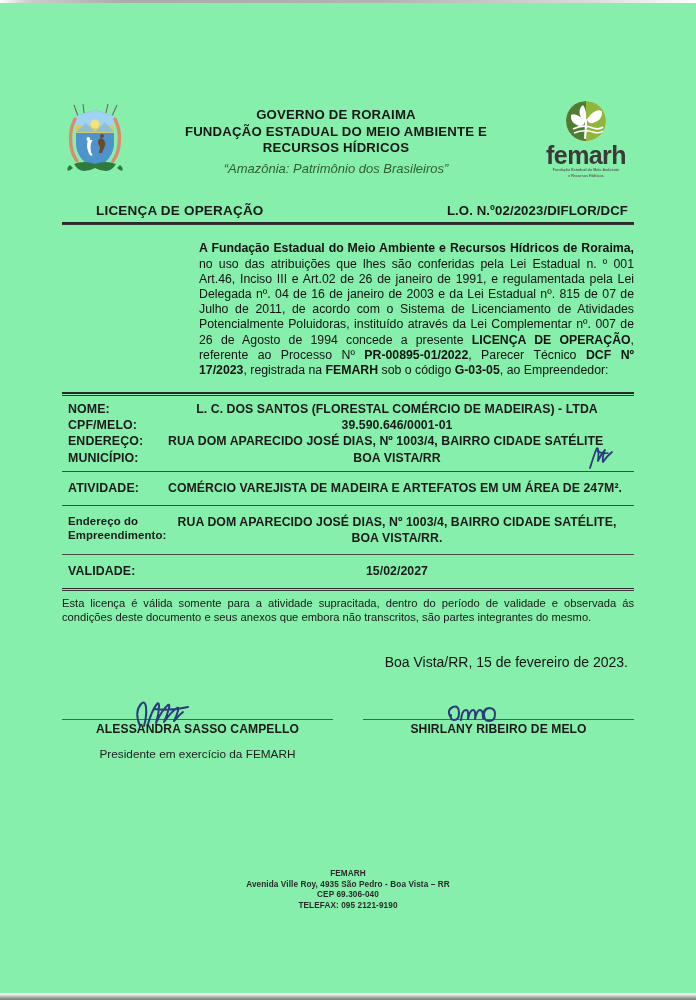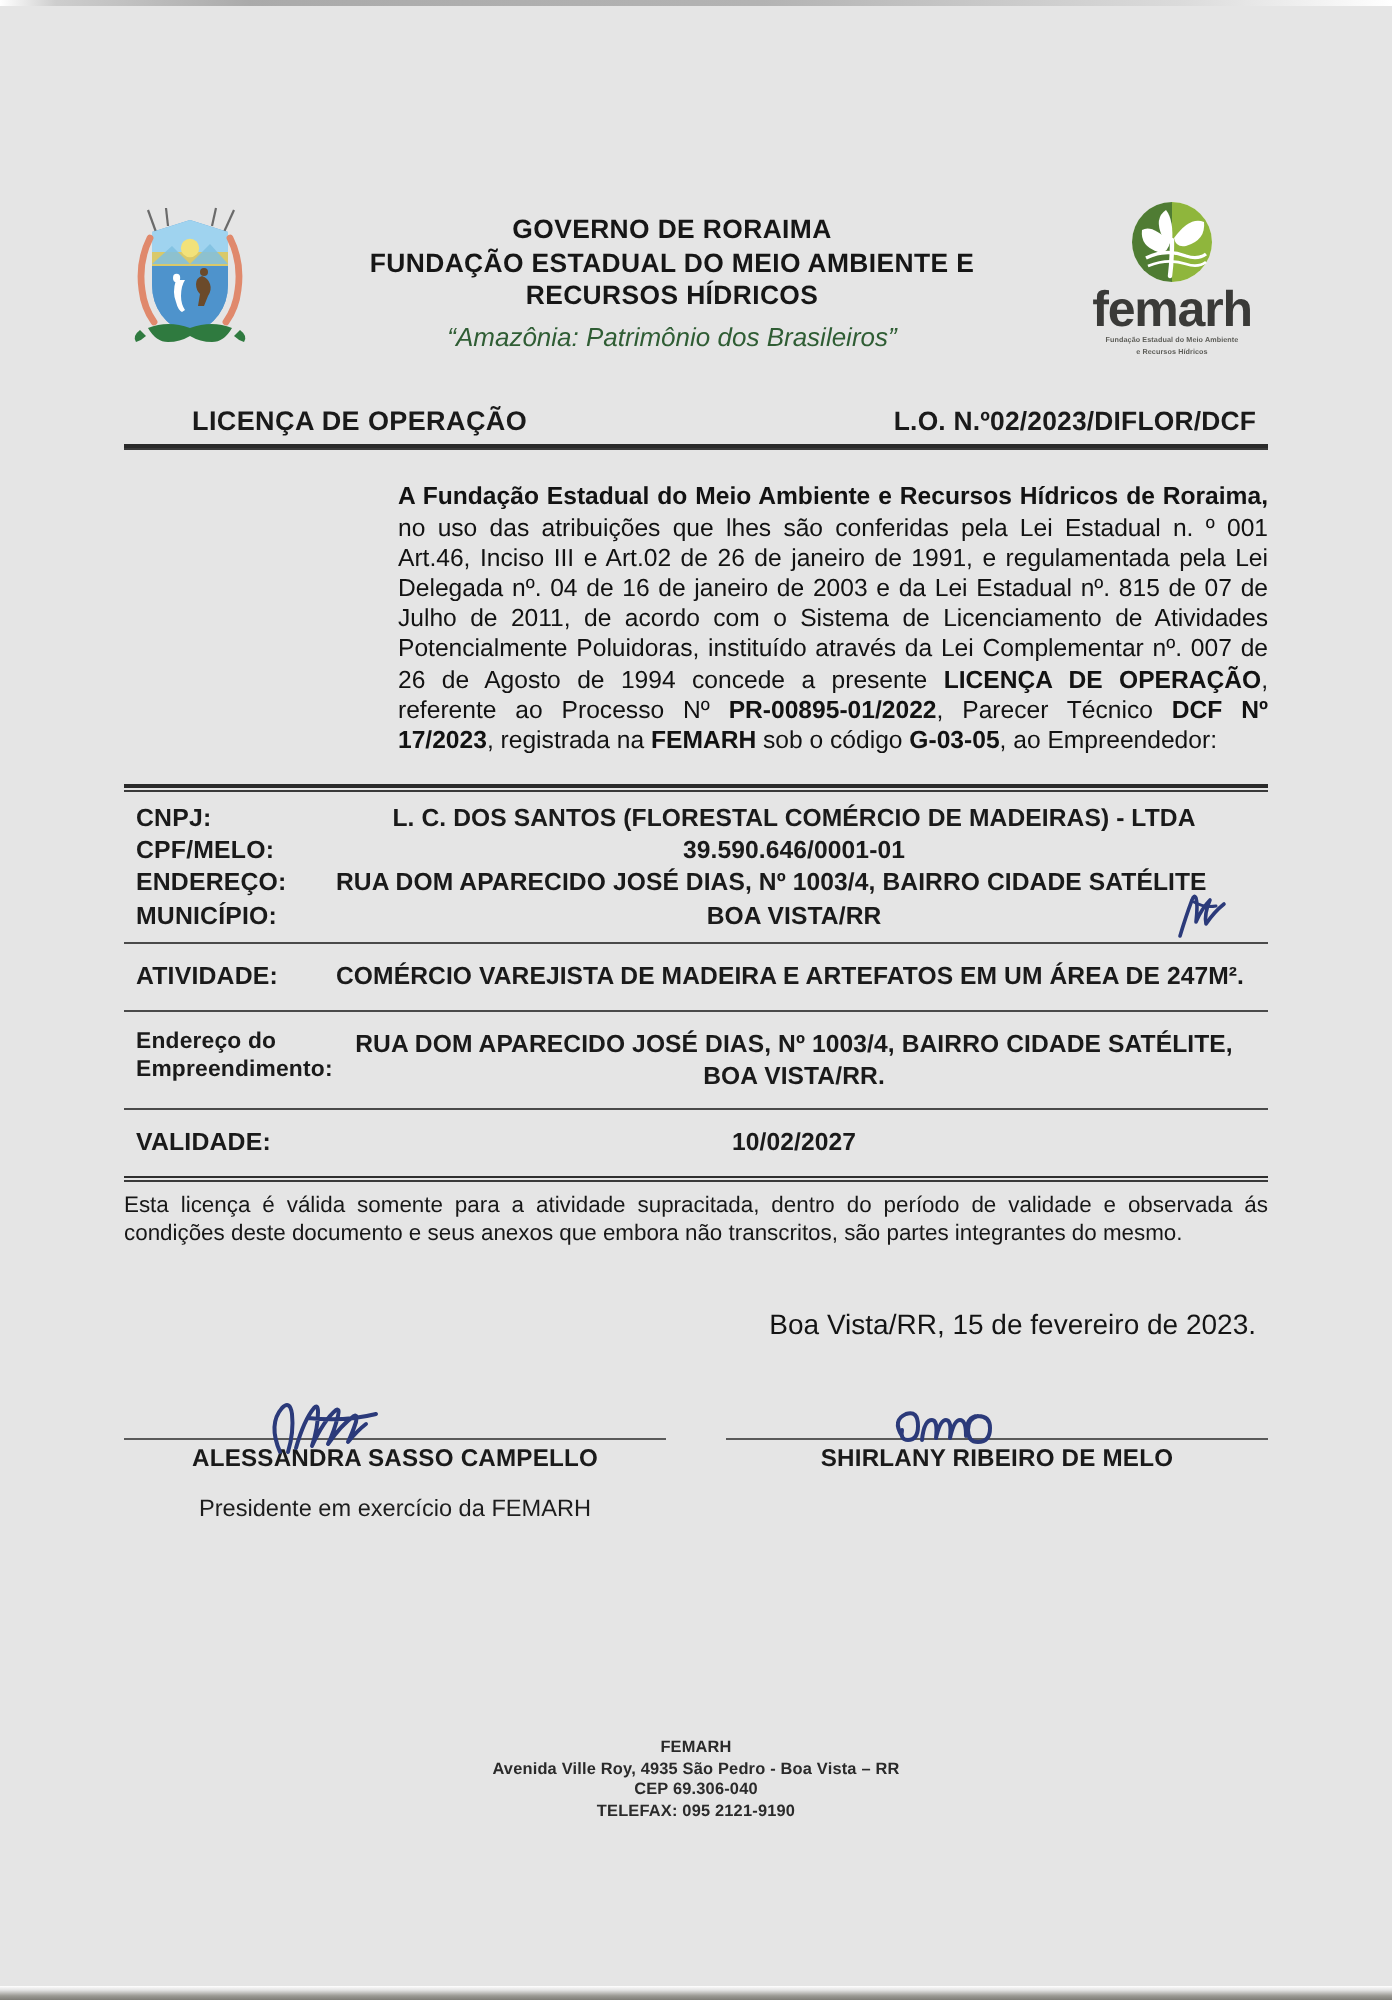--- a/index.html
+++ b/index.html
@@ -20,21 +20,21 @@
     position: absolute; top: 0; left: 0; width: 696px; height: 3px;
     background: linear-gradient(to right, #ffffff 0%, #bdbdbd 4%, #8e8e8e 18%, #9a9a9a 55%, #cfcfcf 85%, #ffffff 100%);
     opacity: .75;
   }
   .scan-edge-bottom {
     position: absolute; bottom: 0; left: 0; width: 696px; height: 7px;
     background: linear-gradient(to bottom, #ffffff 0%, #e2e2e2 30%, #9b9a94 70%, #7e7d77 100%);
   }
   .page {
     position: absolute; top: 3px; left: 0; width: 696px; height: 990px;
-    background: #e5e5e5;
+    background: #86efac;
   }
 
   .content {
     position: absolute;
     left: 62px; top: 95px; width: 572px;
   }
 
   
   .header {
     display: flex; align-items: flex-start;
@@ -257,21 +257,21 @@
     <div class="rule-double"></div>
 
     <div class="intro"><b>A Fundação Estadual do Meio Ambiente e Recursos Hídricos de Roraima,</b><span> no uso das atribuições que lhes são conferidas pela Lei Estadual n. º 001 Art.46, Inciso III e Art.02 de 26 de janeiro de 1991, e regulamentada pela Lei Delegada nº. 04 de 16 de janeiro de 2003 e da Lei Estadual nº. 815 de 07 de Julho de 2011, de acordo com o Sistema de Licenciamento de Atividades Potencialmente Poluidoras, instituído através da Lei Complementar nº. 007 de 26 de Agosto de 1994 concede a presente </span><b>LICENÇA DE OPERAÇÃO</b><span>, referente ao Processo Nº </span><b>PR-00895-01/2022</b><span>, Parecer Técnico </span><b>DCF Nº 17/2023</b><span>, registrada na </span><b>FEMARH</b><span> sob o código </span><b>G-03-05</b><span>, ao Empreendedor:</span></div>
 
     <div class="table">
 
       <div class="rule-top"></div>
 
       <div class="grp">
         <div class="row">
-          <div class="lbl">CNPJ:</div>
+          <div class="lbl">NOME:</div>
           <div class="val">L. C. DOS SANTOS (FLORESTAL COMÉRCIO DE MADEIRAS) - LTDA</div>
         </div>
         <div class="row">
           <div class="lbl">CPF/MELO:</div>
           <div class="val">39.590.646/0001-01</div>
         </div>
         <div class="row">
           <div class="lbl">ENDEREÇO:</div>
           <div class="val just">RUA DOM APARECIDO JOSÉ DIAS, Nº 1003/4, BAIRRO CIDADE SATÉLITE</div>
         </div>
@@ -305,21 +305,21 @@
           </div>
           <div class="val">RUA DOM APARECIDO JOSÉ DIAS, Nº 1003/4, BAIRRO CIDADE SATÉLITE, BOA VISTA/RR.</div>
         </div>
       </div>
 
       <div class="rule-thin"></div>
 
       <div class="grp pad">
         <div class="row">
           <div class="lbl">VALIDADE:</div>
-          <div class="val">10/02/2027</div>
+          <div class="val">15/02/2027</div>
         </div>
       </div>
 
       <div class="rule-bottom"></div>
     </div>
 
     <div class="note">Esta licença é válida somente para a atividade supracitada, dentro do período de validade e observada ás condições deste documento e seus anexos que embora não transcritos, são partes integrantes do mesmo.</div>
 
     <div class="place-date">Boa Vista/RR, 15 de fevereiro de 2023.</div>
 

